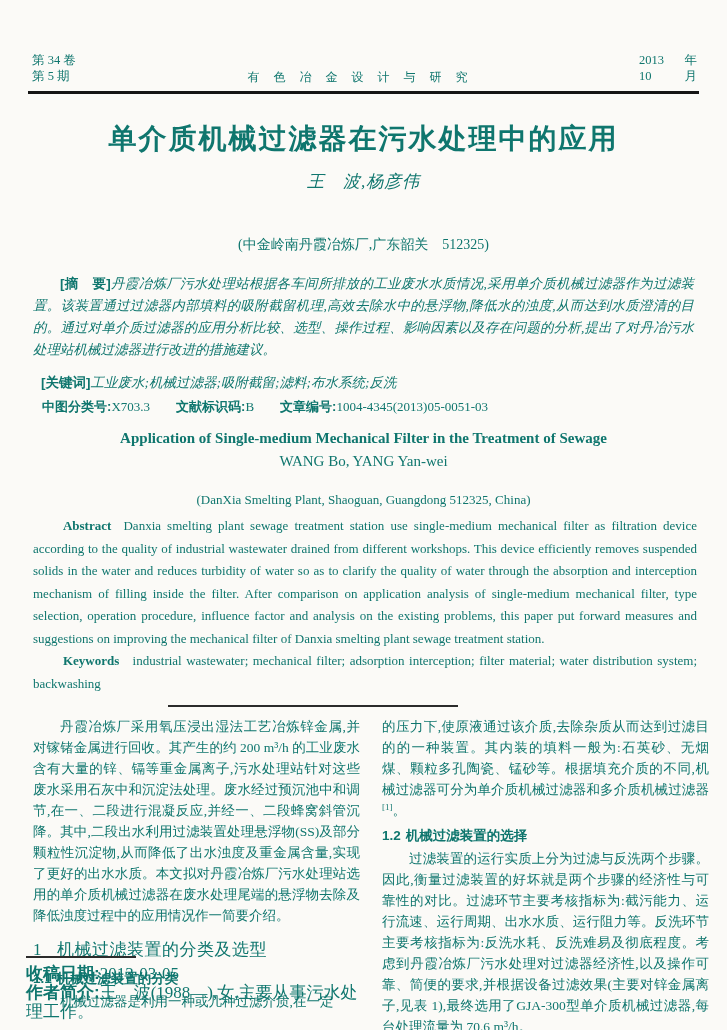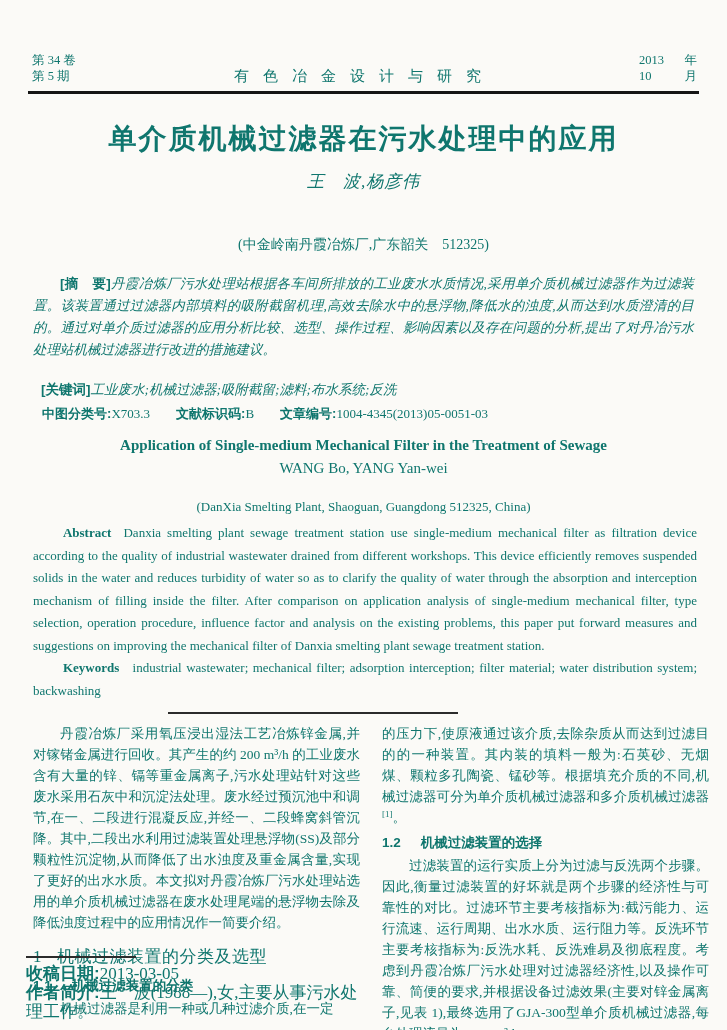--- a/index.html
+++ b/index.html
@@ -18,21 +18,21 @@
   .header {
     display: flex;
     justify-content: space-between;
     align-items: flex-end;
     padding: 52px 30px 7px 32px;
   }
   .header-left { font-size: 12.5px; line-height: 16px; }
   .header-center {
     flex: 1;
     text-align: center;
-    font-size: 15px;
+    font-size: 12px;
     letter-spacing: 14px;
     padding-left: 14px; 
     transform: translateY(2px);
   }
   .header-right { font-size: 12.5px; line-height: 16px; width: 58px; }
   .hr-line { display: flex; justify-content: space-between; }
   .header-rule {
     height: 3px;
     background: #151515;
     margin: 0 28px;
@@ -59,21 +59,21 @@
   }
   
   .abstract-cn, .keywords-cn {
     margin: 0 33px;
     font-size: 13.5px;
     line-height: 22px;
     text-align: justify;
     font-style: italic;
   }
   .abstract-cn { margin-top: 19px; text-indent: 2em; }
-  .keywords-cn { margin-top: 18px; text-indent: 0.6em; }
+  .keywords-cn { margin-top: 11px; text-indent: 0.6em; }
   .label-hei {
     font-style: normal;
     font-weight: bold;
     font-family: "Liberation Sans", "DejaVu Sans", sans-serif;
   }
   .meta-line {
     margin: 2px 33px 0;
     font-size: 13px;
     line-height: 21px;
     text-indent: 0.7em;
@@ -118,21 +118,21 @@
     letter-spacing: 0.5px;
     margin: 13px 0 8px;
   }
   .sec-h1 .sec-no { margin-right: 15px; }
   .sec-h2 {
     font-family: "Liberation Sans", "DejaVu Sans", sans-serif;
     font-weight: bold;
     font-size: 13.5px;
     margin: 4px 0 2px;
   }
-  .sec-h2 .sec-no { margin-right: 20px; }
+  .sec-h2 .sec-no { margin-right: 5px; }
   
   .footnote {
     position: absolute;
     left: 26px;
     top: 956px;
     width: 340px;
     font-size: 17px;
     line-height: 19px;
   }
   .footnote-rule {

